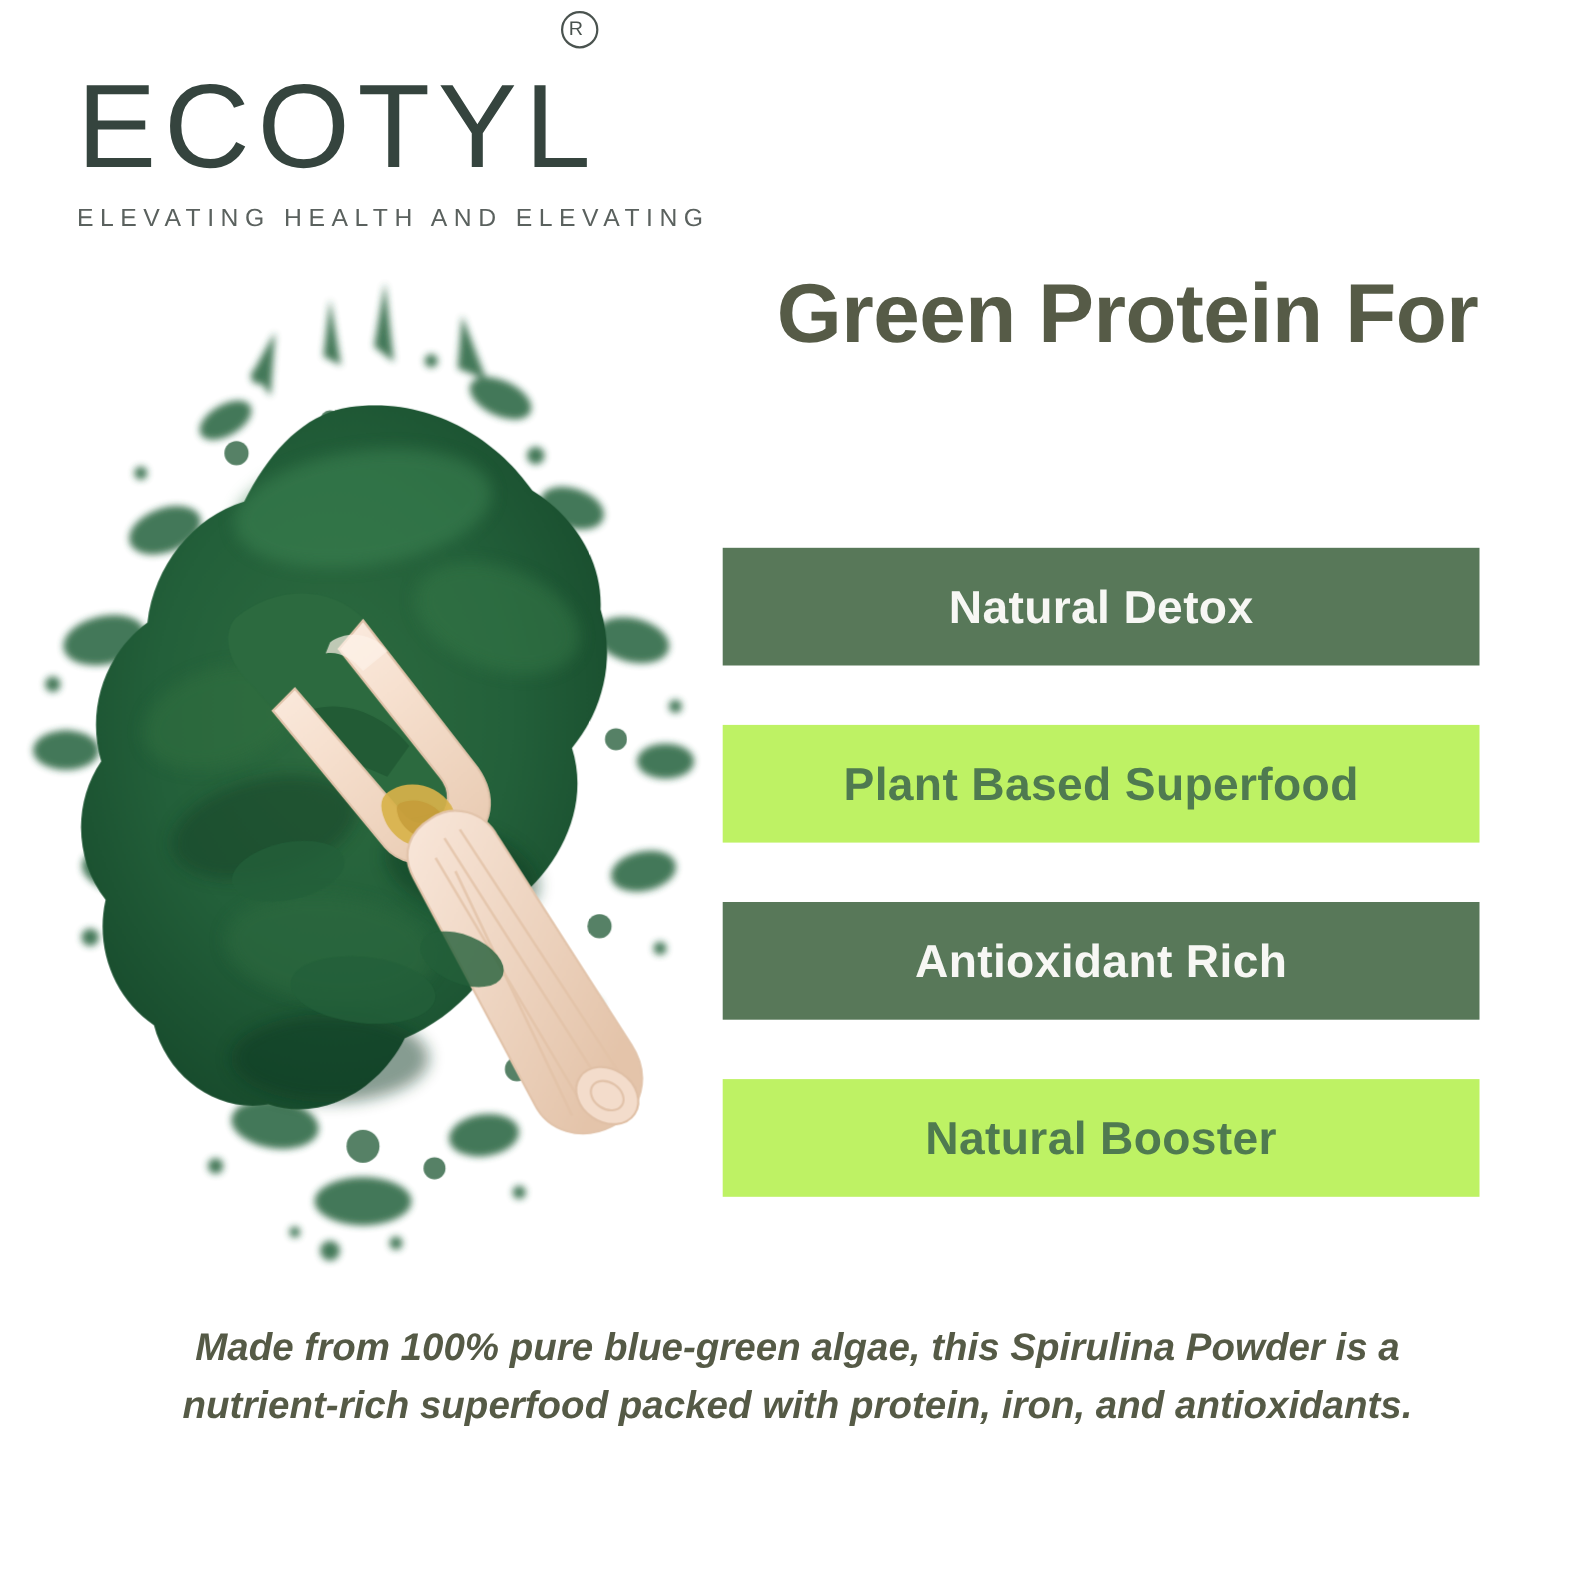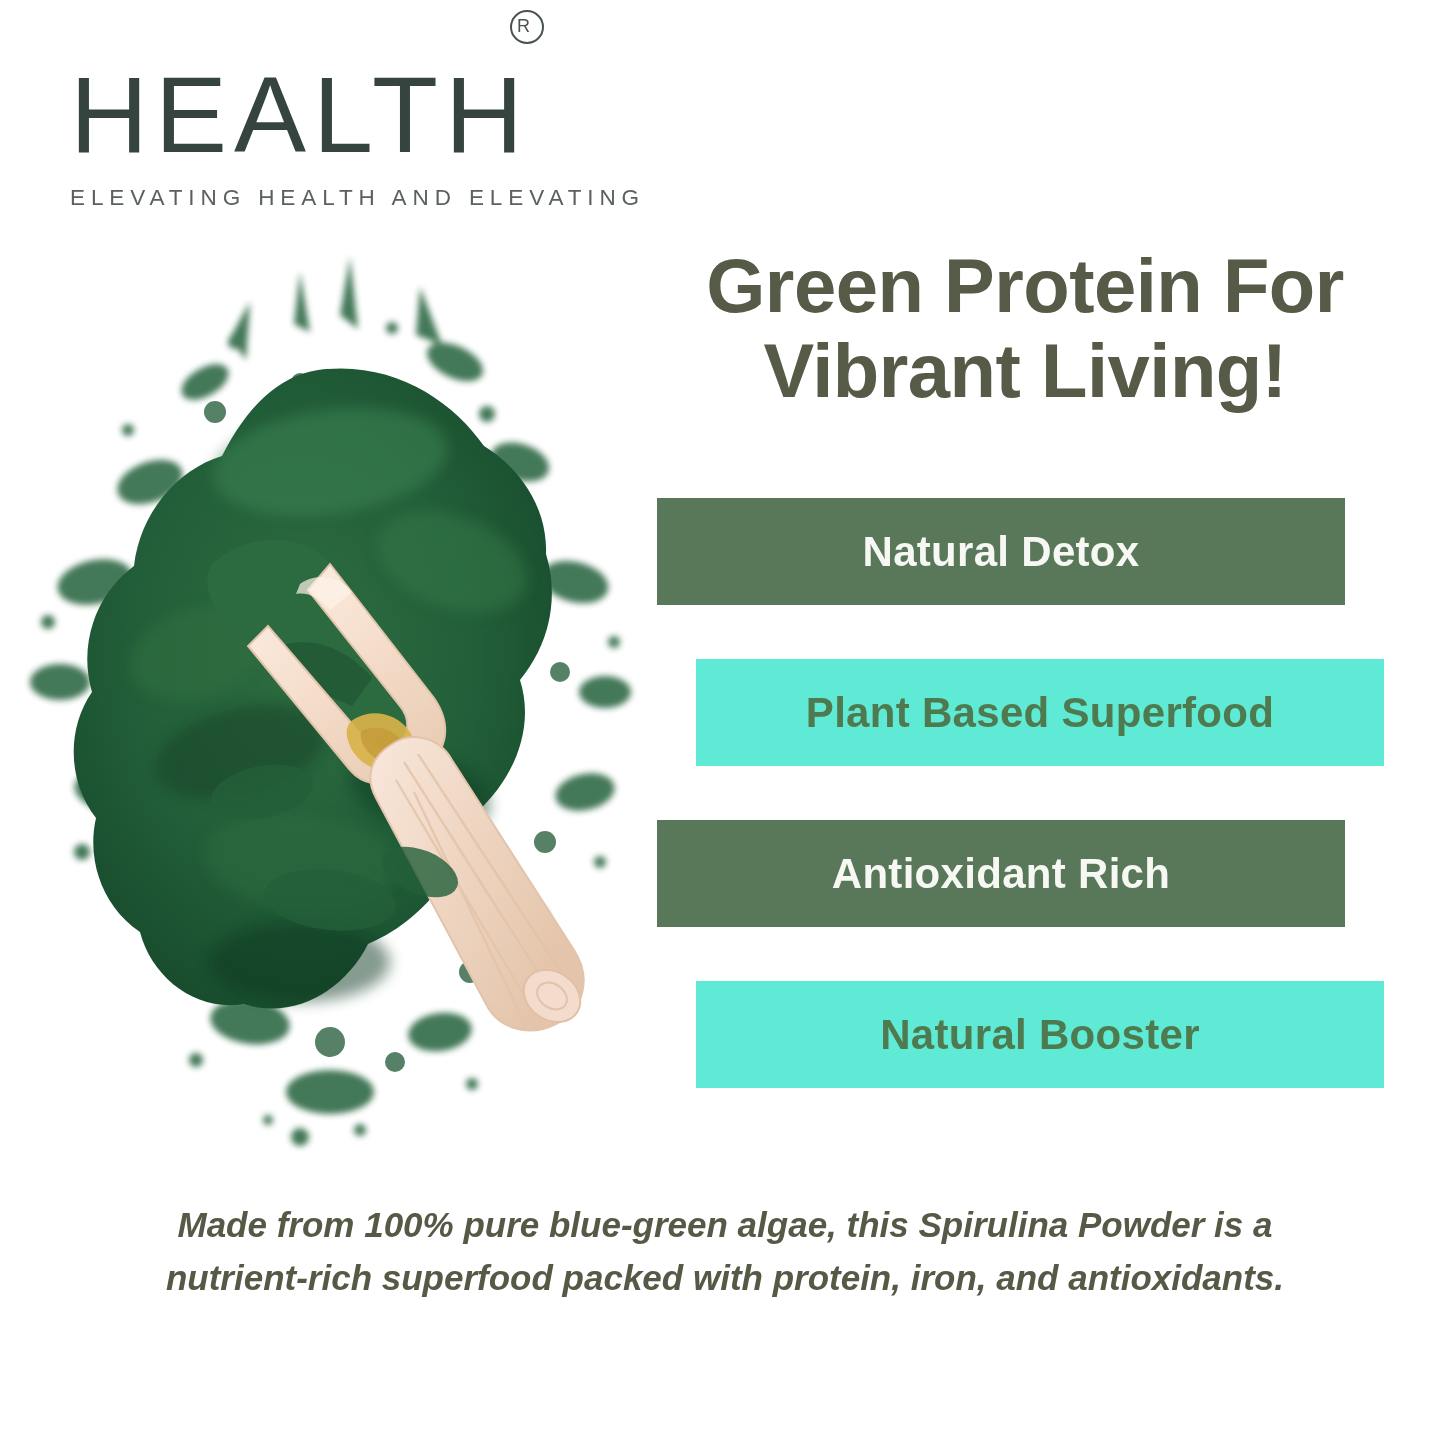--- a/index.html
+++ b/index.html
@@ -93,21 +93,21 @@
   .benefit-bar {
     width: 688px;
     height: 107px;
     display: flex;
     align-items: center;
     justify-content: center;
     margin-bottom: 54px;
     box-sizing: border-box;
   }
   .benefit-bar.dark { background: #587859; }
-  .benefit-bar.light { background: #5eead4; margin-left: 39px; }
+  .benefit-bar.light { background: #bef264; }
   .benefit-label {
     font-family: "Liberation Sans", sans-serif;
     font-size: 42px;
     font-weight: bold;
     letter-spacing: 0.3px;
     text-align: center;
   }
   .benefit-bar.dark .benefit-label { color: #f7f7f4; text-align: center; }
   .benefit-bar.light .benefit-label { color: #4f7a50; }
 
@@ -126,21 +126,21 @@
     color: #555a46;
   }
 </style>
 </head>
 <body>
 
 <div id="page">
 
   <div id="brand-block">
     <div id="logo-wordmark">
-      <span>HEALTH</span>
+      <span>ECOTYL</span>
       <span id="logo-reg">R</span>
     </div>
     <div id="logo-tagline">ELEVATING HEALTH AND ELEVATING</div>
   </div>
 
   <div id="product-photo">
     <svg viewBox="0 0 650 945" xmlns="http://www.w3.org/2000/svg">
       <defs>
         <radialGradient id="pileGrad" cx="48%" cy="44%" r="62%">
           <stop offset="0%" stop-color="#2e6c40"></stop>
@@ -297,21 +297,20 @@
       <g fill="#23603a" opacity="0.8">
         <ellipse cx="262" cy="560" rx="52" ry="26" transform="rotate(-12 262 560)"></ellipse>
         <ellipse cx="330" cy="668" rx="66" ry="30" transform="rotate(6 330 668)"></ellipse>
         <ellipse cx="420" cy="640" rx="40" ry="22" transform="rotate(22 420 640)"></ellipse>
       </g>
     </svg>
   </div>
 
   <div id="headline">
     <span class="hl-line">Green Protein For</span>
-    <span class="hl-line">Vibrant Living!</span>
   </div>
 
   <div id="benefit-list">
 
     <div class="benefit-bar dark">
       <span class="benefit-label">Natural Detox</span>
     </div>
 
     <div class="benefit-bar light">
       <span class="benefit-label">Plant Based Superfood</span>

